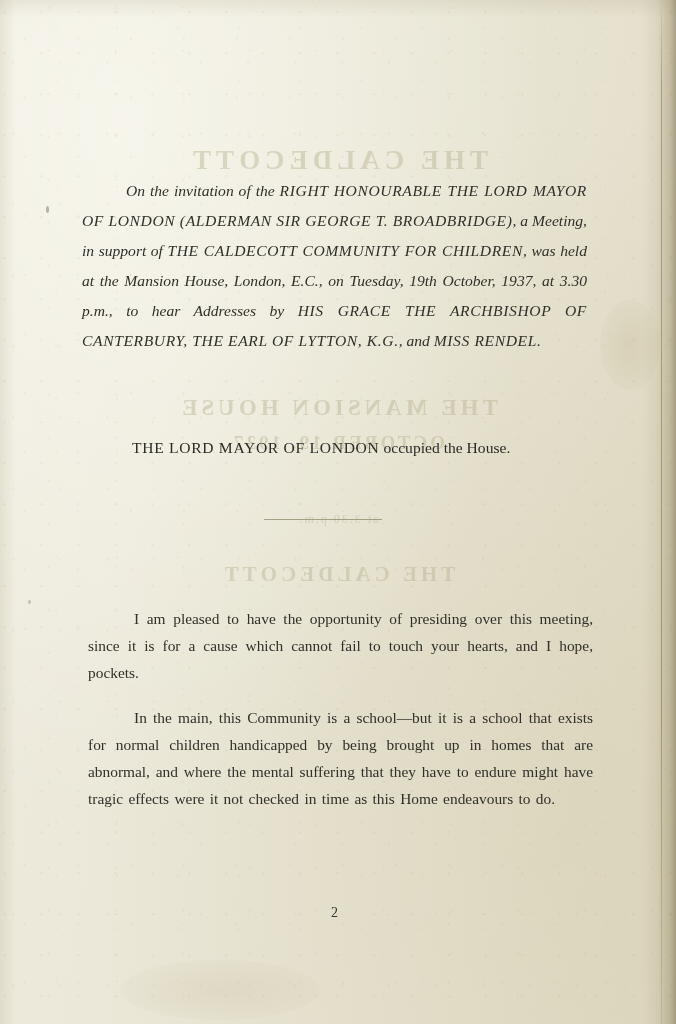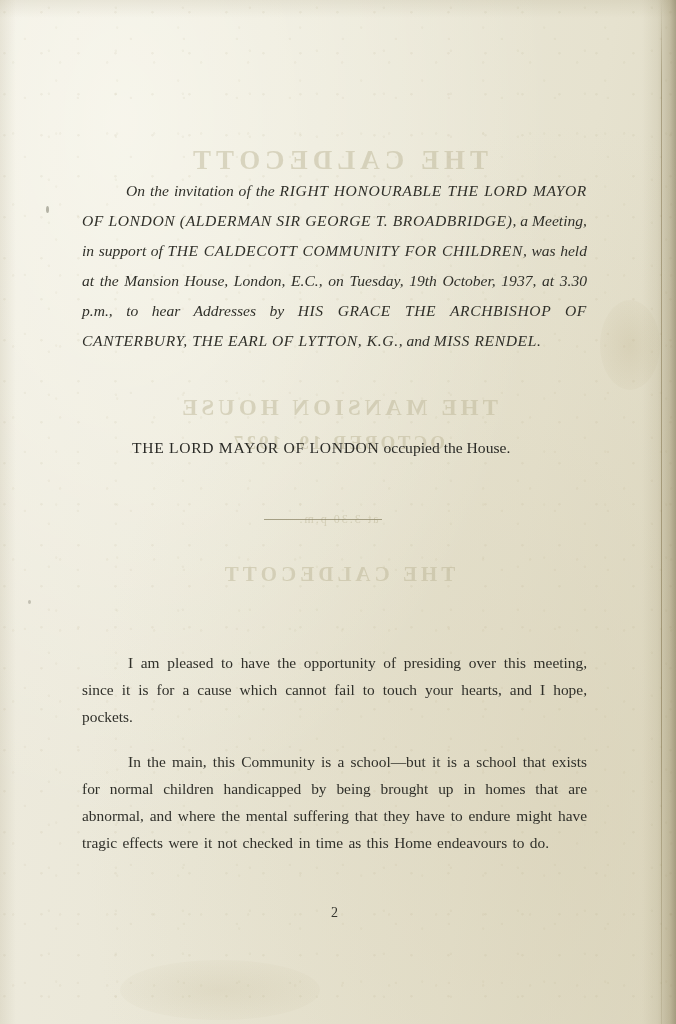--- a/index.html
+++ b/index.html
@@ -152,23 +152,22 @@
     left: 0;
     width: 505px;
     font-size: 15.8px;
     letter-spacing: 1.1px;
     color: #2d2d27;
   }
 
   #body-paras {
     position: absolute;
     top: 605px;
-    left: 0;
-    width: 505px;
-    margin-top: 44px;
+    left: 6px;
+    width: 505px;
   }
   #body-paras .para {
     margin: 0 0 18px 0;
     text-indent: 46px;
     word-spacing: 1.5px;
   }
 
   #folio {
     position: absolute;
     top: 905px;

